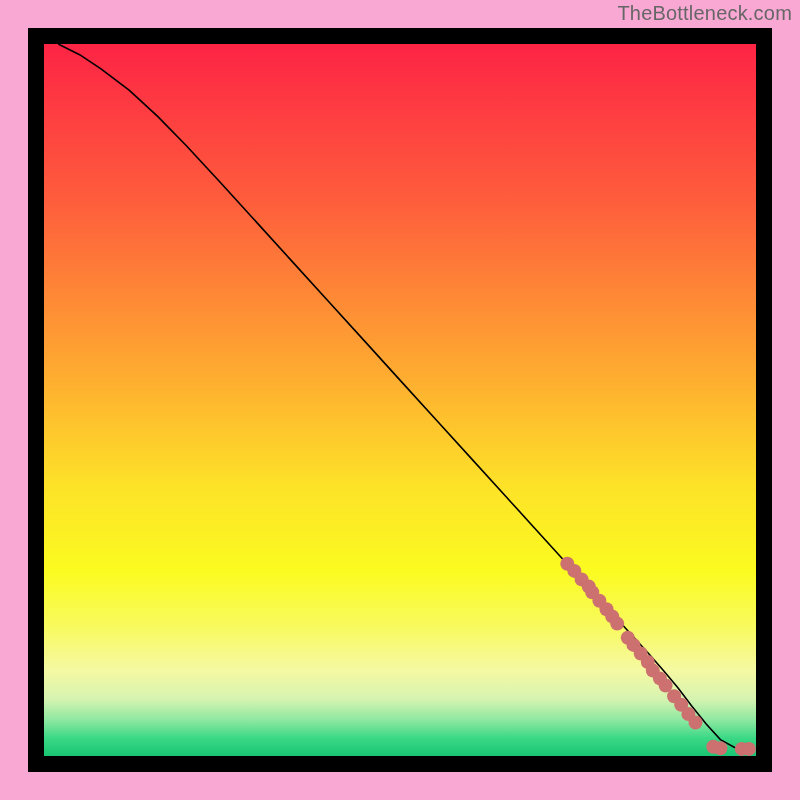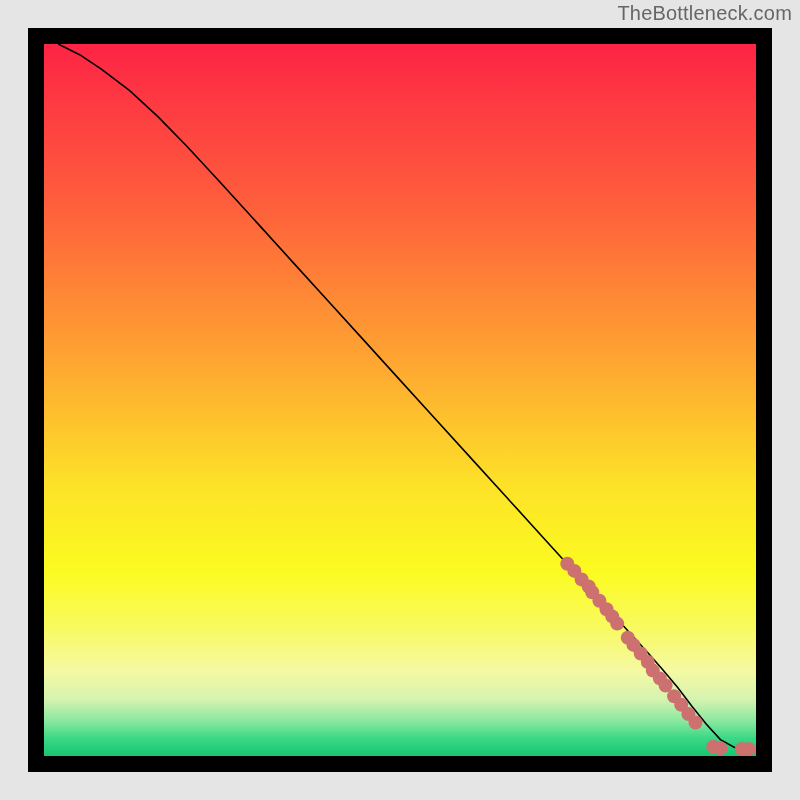--- a/index.html
+++ b/index.html
@@ -1,16 +1,16 @@
 <!DOCTYPE html>
 <html><head>
 <meta charset="utf-8">
 <style>
 body{margin:0;padding:0;background:#fff;font-family:Arial,Helvetica,sans-serif}
-.stage{width:800px;height:800px;position:relative;background:#e5e5e5}
+.stage{width:800px;height:800px;position:relative;background:#f9a8d4}
 .attrib{position:absolute;top:2px;right:8px;color:#666;font-size:20px;font-weight:400;letter-spacing:.2px}
 .frame{position:absolute;left:28px;top:28px;width:744px;height:744px;background:#000}
 .plot{position:absolute;left:44px;top:44px;width:712px;height:712px;overflow:hidden}
 </style>
 </head>
 <body>
 
 <div class="stage">
   <div class="attrib">TheBottleneck.com</div>
   <div class="frame"></div>

